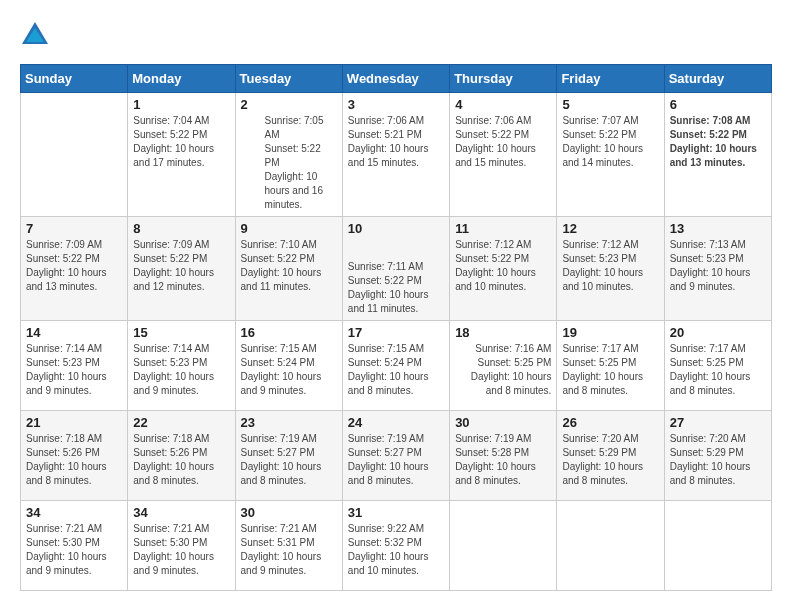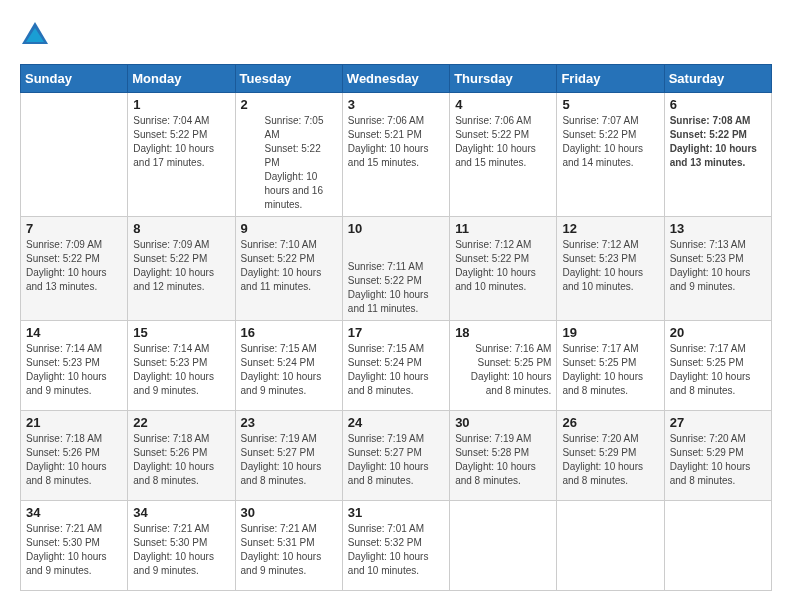--- a/index.html
+++ b/index.html
@@ -309,21 +309,21 @@
 Daylight: 10 hours and 9 minutes.</div>
         </td>
         <td>
           <span class="day-number">30</span>
           <div class="day-info" style="white-space: pre-line;">Sunrise: 7:21 AM
 Sunset: 5:31 PM
 Daylight: 10 hours and 9 minutes.</div>
         </td>
         <td>
           <span class="day-number">31</span>
-          <div class="day-info" style="white-space: pre-line;">Sunrise: 7:01 AM
+          <div class="day-info" style="white-space: pre-line;">Sunrise: 9:22 AM
 Sunset: 5:32 PM
 Daylight: 10 hours and 10 minutes.</div>
         </td>
         <td class="empty-cell"></td>
         <td class="empty-cell"></td>
         <td class="empty-cell"></td>
       </tr>
     </tbody>
 </table>
 

